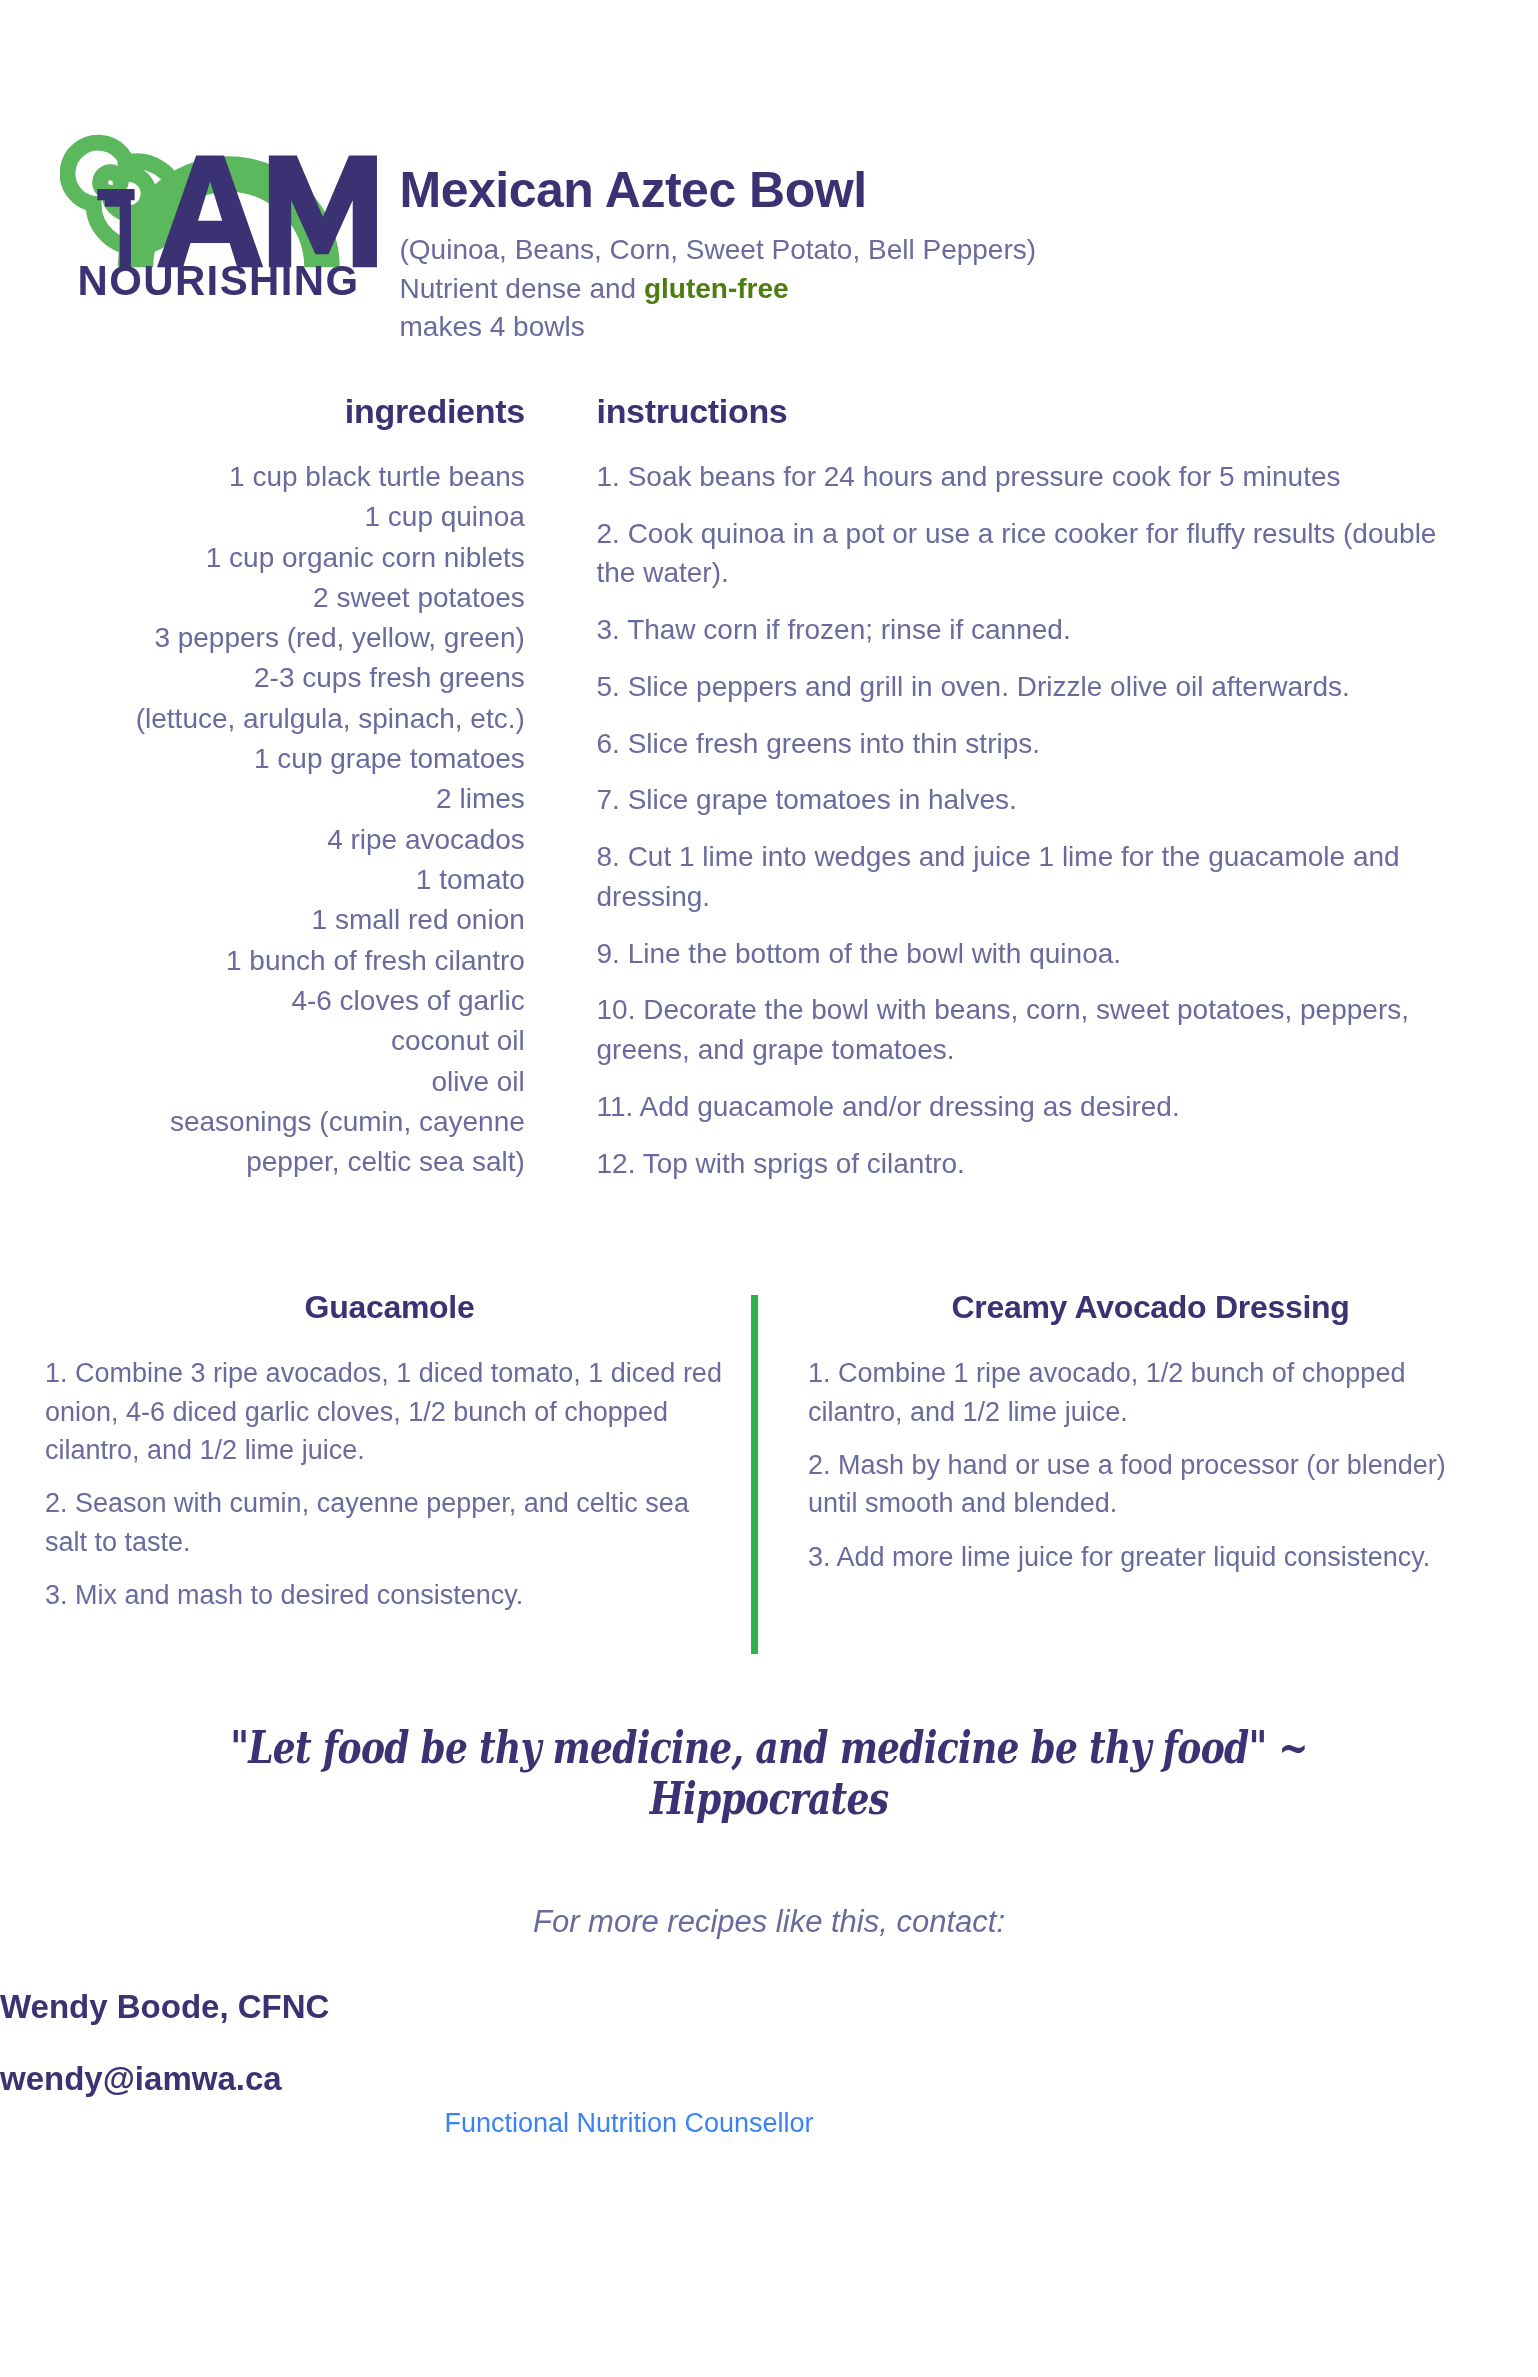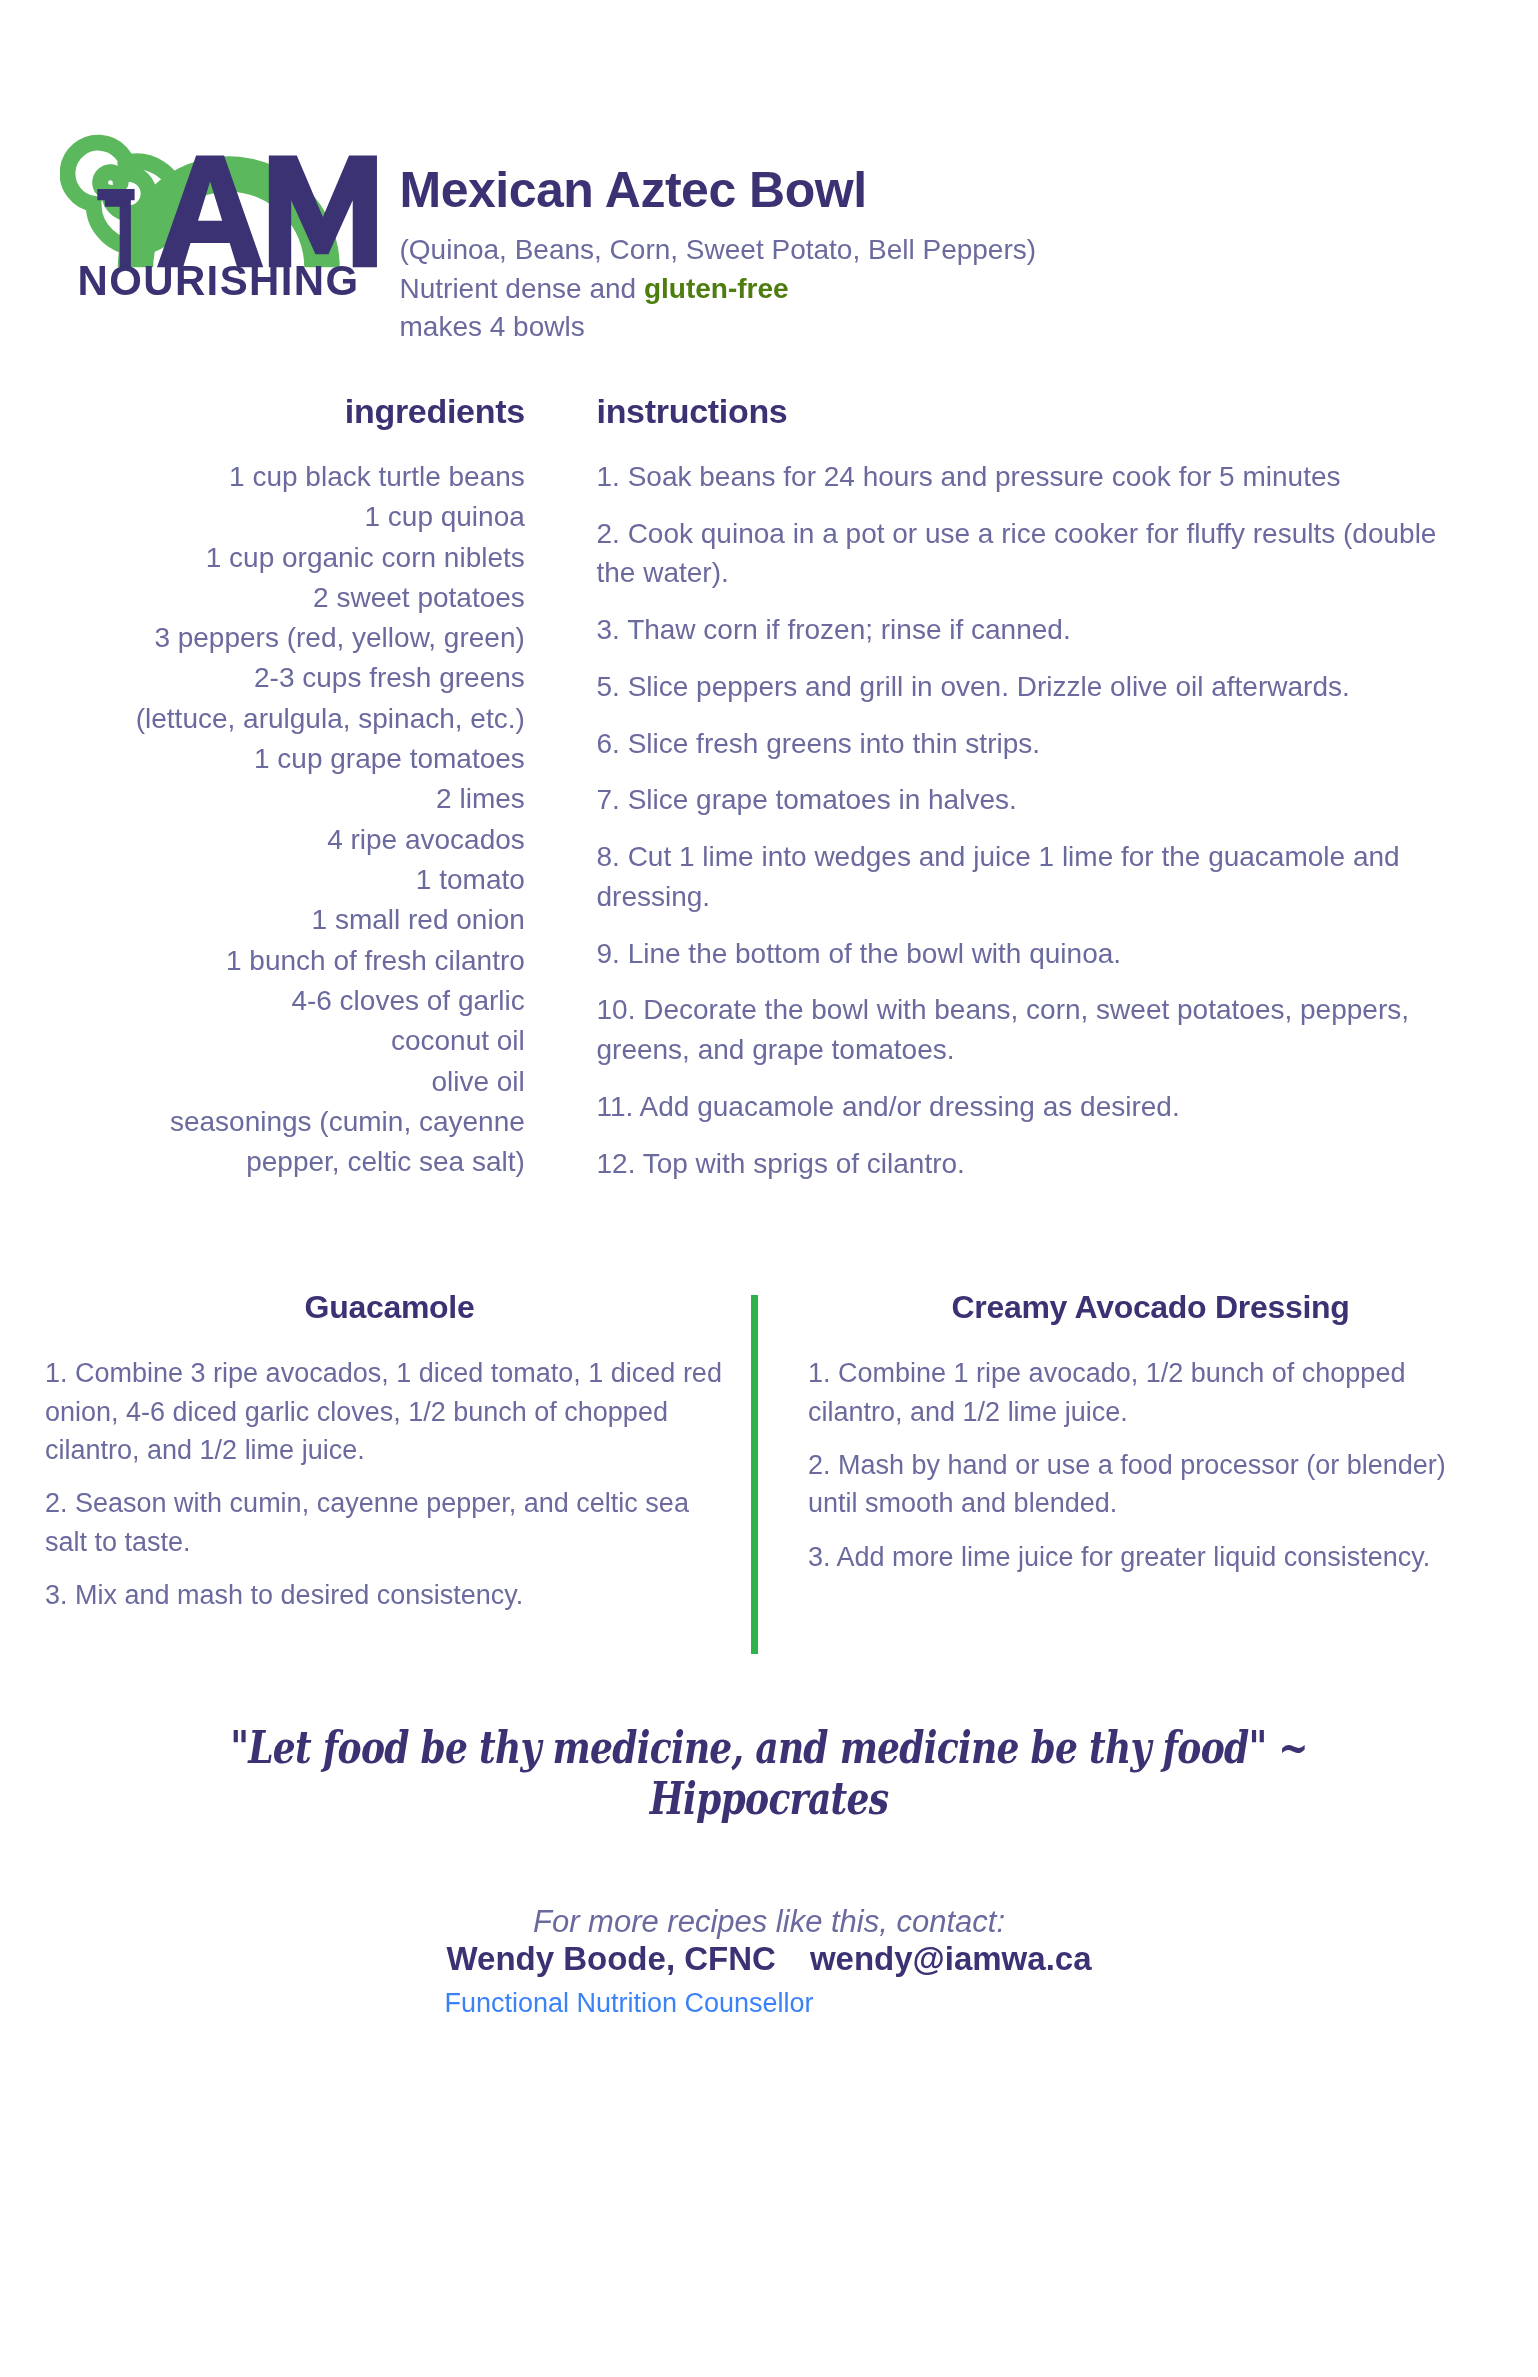--- a/index.html
+++ b/index.html
@@ -157,29 +157,31 @@
   
   .footer {
     margin-top: 80px;
     text-align: center;
   }
   .contact-lead {
     font-size: 31px;
     font-style: italic;
     font-weight: 300;
     color: #6b6a9e;
+    margin-bottom: 48px;
   }
   .contact-main {
     font-size: 33px;
     font-weight: bold;
     color: #3a3273;
     display: flex;
     justify-content: center;
     gap: 34px;
     align-items: baseline;
+    flex-direction: column;
   }
   .contact-role {
     font-size: 27px;
     font-weight: 300;
     color: #3b82f6;
     margin-top: 9.3px;
     padding-right: 280px;
   }
 </style>
 </head>

